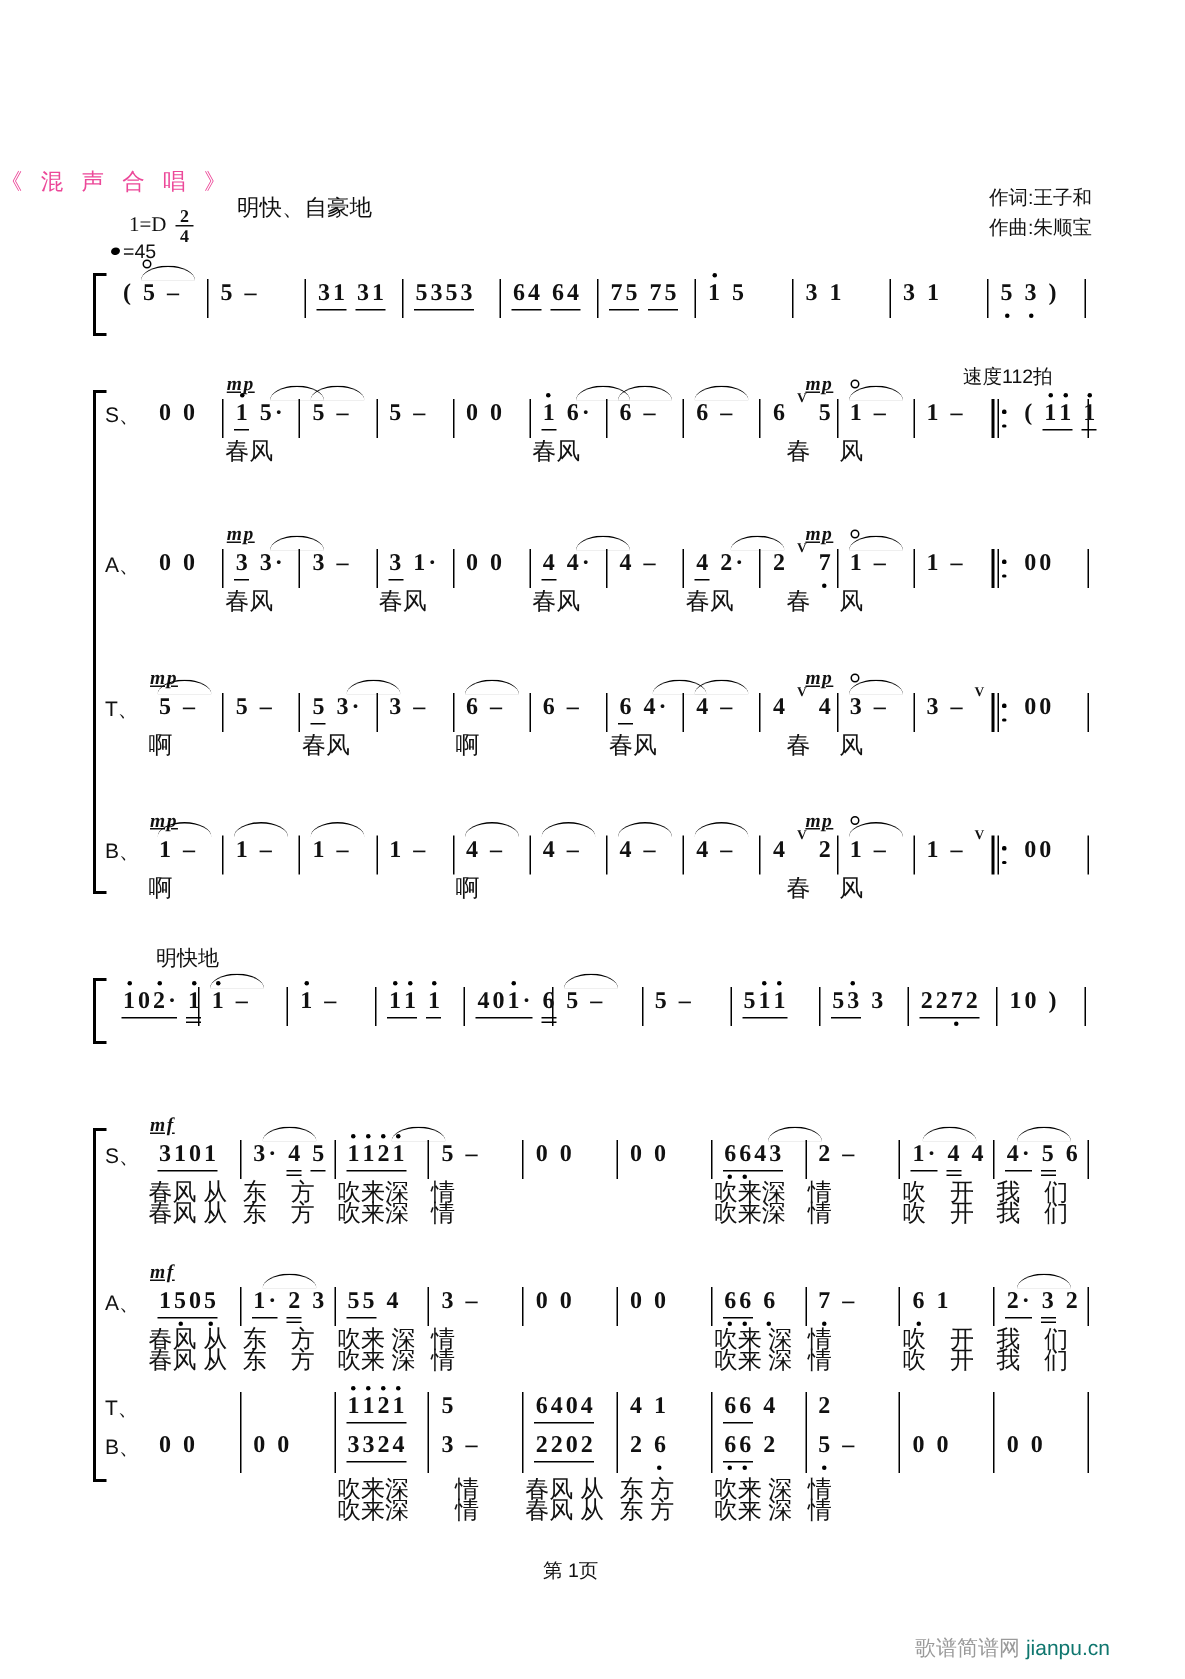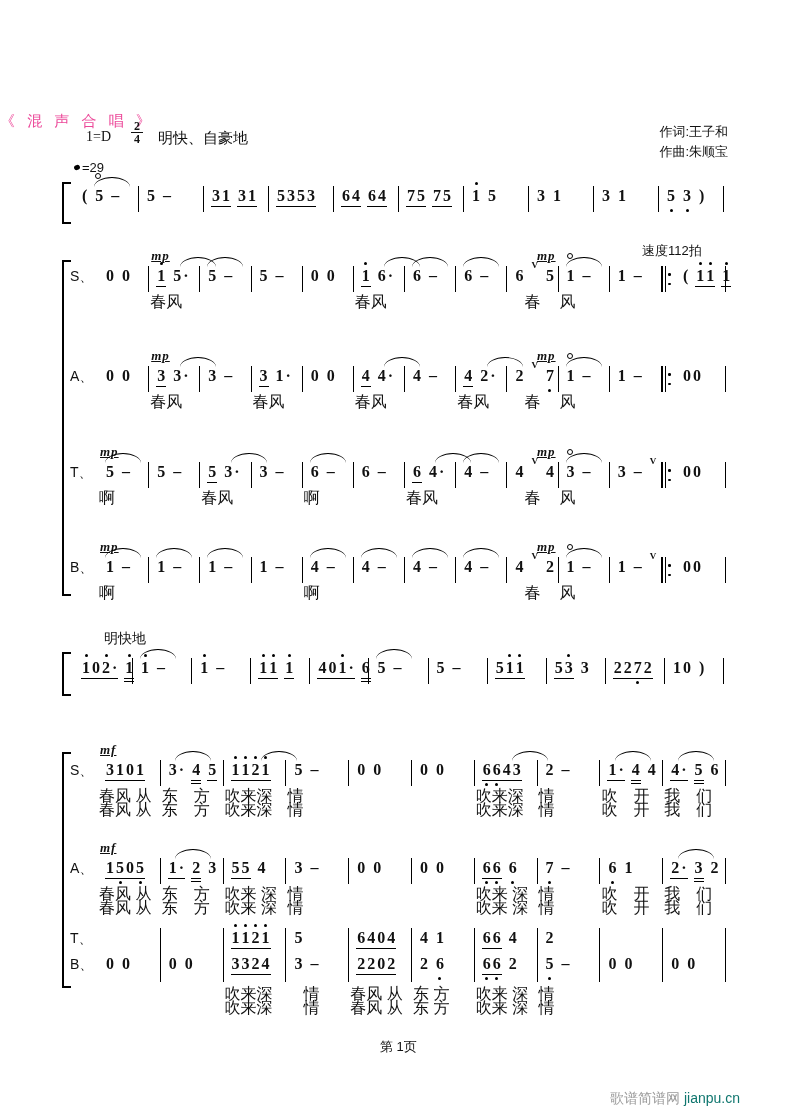--- a/index.html
+++ b/index.html
@@ -3,34 +3,34 @@
 <meta charset="utf-8">
 <style>
   html,body{margin:0;padding:0;background:#fff;}
   .page{position:relative;width:790px;height:1119px;background:#fff;overflow:hidden;
         font-family:"Liberation Sans",sans-serif;color:#111;}
   .title{position:absolute;top:76px;left:0;width:100%;text-align:center;
          font-family:"Liberation Serif",serif;font-weight:bold;font-size:27px;
          letter-spacing:4px;color:#222;}
   .subtitle{position:absolute;top:112px;left:0;width:100%;text-align:left;
             font-size:15px;letter-spacing:4px;color:#ec4899;}
-  .keysig{position:absolute;left:86px;top:120px;font:14px "Liberation Serif",serif;
-          display:flex;align-items:flex-end;gap:14px;}
+  .keysig{position:absolute;left:86px;top:138px;font:14px "Liberation Serif",serif;
+          display:flex;align-items:center;}
   .frac{display:inline-flex;flex-direction:column;align-items:center;margin-left:6px;
         font-size:12px;line-height:12px;font-weight:bold;}
   .frac .num{border-bottom:1px solid #111;padding:0 3px;}
   .frac .den{padding:0 3px;}
   .expr{position:absolute;left:158px;top:129px;font-size:15px;}
   .credits{position:absolute;right:62px;top:122px;font-size:13px;line-height:20px;}
   .tempo{position:absolute;left:74px;top:160px;font-size:13px;display:flex;align-items:center;}
   .tempo .notehead{width:6px;height:5px;background:#000;border-radius:50%;
                    transform:rotate(-20deg);margin-right:2px;}
   .tempo-right{position:absolute;left:642px;top:242px;font-size:13px;}
   .interlude-expr{position:absolute;left:104px;top:630px;font-size:14px;}
-  .pageno{position:absolute;left:380px;top:1038px;font-size:13px;}
+  .pageno{position:absolute;left:362px;top:1038px;font-size:13px;}
   .watermark{position:absolute;right:50px;top:1090px;font-size:14px;color:#9a9a9a;}
   .watermark .wm-domain{color:#0f766e;font-weight:normal;margin-left:0;}
 
   .brk{position:absolute;width:7px;border:2.5px solid #000;border-right:0;}
   #brk-intro{left:62px;top:182px;height:38px;}
   #brk-sys1{left:62px;top:260px;height:332px;}
   #brk-inter{left:62px;top:652px;height:40px;}
   #brk-sys2{left:62px;top:752px;height:232px;}
 
   .mline{position:absolute;display:flex;align-items:flex-start;}
@@ -91,21 +91,21 @@
   </div>
   <div class="expr">明快、自豪地</div>
 
   <div class="credits">
     <div>作词:王子和</div>
     <div>作曲:朱顺宝</div>
   </div>
 
   <div class="tempo">
     <span class="notehead"></span>
-    <span>=29</span>
+    <span>=45</span>
   </div>
   <div class="tempo-right">速度112拍</div>
   <div class="interlude-expr">明快地</div>
 
   <div class="brk" id="brk-intro"></div>
   <div class="brk" id="brk-sys1"></div>
   <div class="brk" id="brk-inter"></div>
   <div class="brk" id="brk-sys2"></div>
 
   <div class="mline" id="intro-line">

